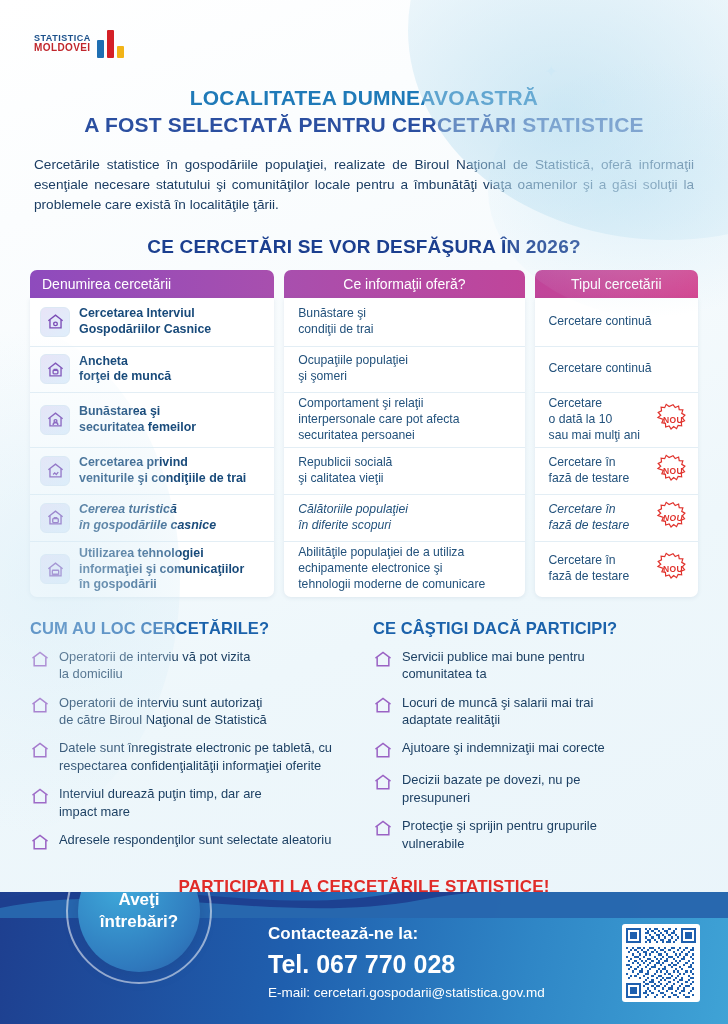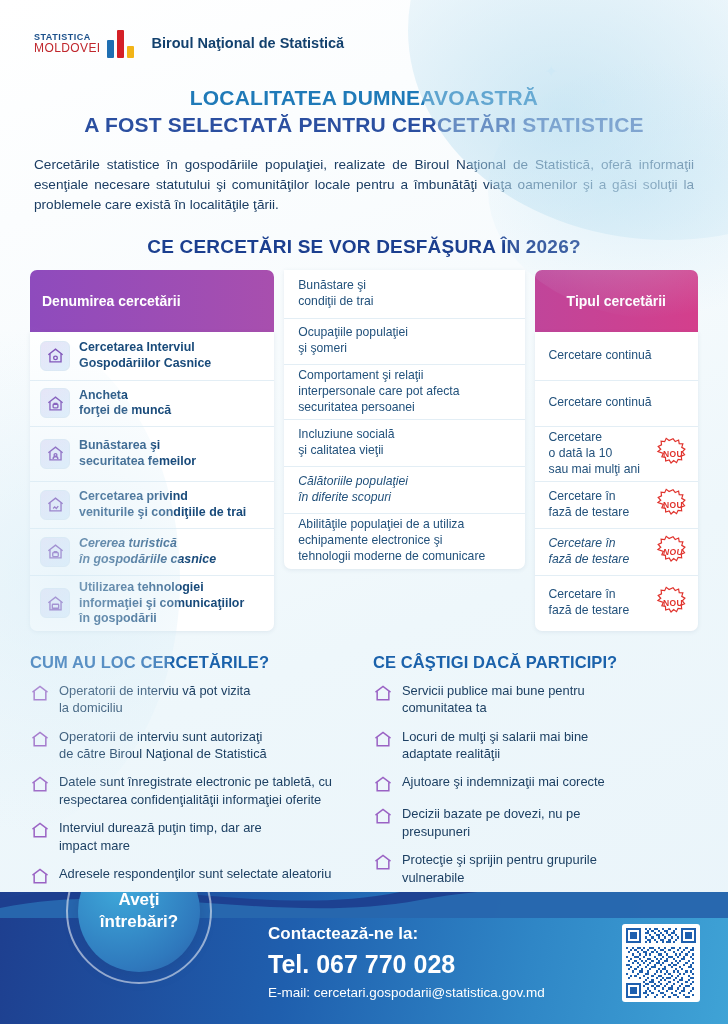--- a/index.html
+++ b/index.html
@@ -42,21 +42,21 @@
   
   .header {
     position: relative;
     display: flex; align-items: center;
     padding: 30px 0 0 34px;
     gap: 18px;
   }
   .logo { display:flex; align-items:center; gap:6px; }
   .logo-text { display:flex; flex-direction:column; line-height:1.05; }
   .logo-line1 { font-size:9px; font-weight:700; letter-spacing:.5px; color:#1a4f8a; }
-  .logo-line2 { font-size:12px; font-weight:400; letter-spacing:.4px; color:#c0272d; }
+  .logo-line2 { font-size:10px; font-weight:700; letter-spacing:.4px; color:#c0272d; }
   .logo-bars { display:flex; align-items:flex-end; gap:3px; height:28px; }
   .logo-bars i { display:block; width:7px; border-radius:1px; }
   .bar-blue { height:18px; background:#1f6fb2; }
   .bar-red  { height:28px; background:#d42027; }
   .bar-yell { height:12px; background:#f2b417; }
   .org-name { font-size:14.5px; font-weight:700; color:#13416e; line-height:1.35; }
 
   
   .main-title {
     text-align:center; margin-top:26px; padding:0 26px;
@@ -76,22 +76,22 @@
   }
 
   
   .table-wrap { margin:12px 30px 0 30px; display:flex; gap:10px; }
   .col { display:flex; flex-direction:column; }
   .col-1 { width: 248px; }
   .col-2 { width: 244px; }
   .col-3 { width: 166px; }
 
   .col-head {
-    color:#fff; font-weight:700; font-size:14px;
-    padding:23px 12px; border-radius:7px 7px 0 0;
+    color:#fff; font-weight:400; font-size:14px;
+    padding:6px 12px; border-radius:7px 7px 0 0;
     text-align:left;
   }
   .col-1 .col-head { background: linear-gradient(90deg,#8e4bbd 0%, #a84fae 100%); }
   .col-2 .col-head { background: linear-gradient(90deg,#a84fae 0%, #c0459a 100%); text-align:center;}
   .col-3 .col-head { background: linear-gradient(90deg,#c0459a 0%, #d43f8c 100%); text-align:center;}
 
   .col-body { background:#fff; border-radius:0 0 7px 7px; box-shadow:0 1px 4px rgba(60,90,130,.10); }
   .row {
     display:flex; align-items:center; gap:9px;
     padding:7px 10px; border-bottom:1px solid #e3eef5;
@@ -192,21 +192,20 @@
         <span class="logo-line1">STATISTICA</span>
         <span class="logo-line2">MOLDOVEI</span>
       </div>
       <div class="logo-bars">
         <i class="bar-blue"></i>
           <i class="bar-red"></i>
           <i class="bar-yell"></i>
       </div>
     </div>
     <div class="org-name">
-      <div>Biroul Naţional de Statistică</div>
     </div>
   </div>
 
   <div class="main-title">
     <div>LOCALITATEA DUMNEAVOASTRĂ</div>
     <div class="l2">A FOST SELECTATĂ PENTRU CERCETĂRI STATISTICE</div>
   </div>
 
   <div class="intro">Cercetările statistice în gospodăriile populaţiei, realizate de Biroul Naţional de Statistică, oferă informaţii esenţiale necesare statutului şi comunităţilor locale pentru a îmbunătăţi viaţa oamenilor şi a găsi soluţii la problemele care există în localităţile ţării.</div>
 
@@ -285,36 +284,37 @@
               </svg>
           </div>
           <div class="rname" style="white-space: pre-line;">Utilizarea tehnologiei
 informaţiei şi comunicaţiilor
 în gospodării</div>
         </div>
       </div>
     </div>
 
     <div class="col col-2">
+      <div class="col-head">Ce informaţii oferă?</div>
       <div class="col-body">
         <div class="row row-r1">
             <div class="rinfo" style="white-space: pre-line;">Bunăstare şi
 condiţii de trai</div>
           </div>
         <div class="row row-r2">
             <div class="rinfo" style="white-space: pre-line;">Ocupaţiile populaţiei
 şi şomeri</div>
           </div>
         <div class="row row-r3">
             <div class="rinfo" style="white-space: pre-line;">Comportament şi relaţii
 interpersonale care pot afecta
 securitatea persoanei</div>
           </div>
         <div class="row row-r4">
-            <div class="rinfo" style="white-space: pre-line;">Incluziune socială
+            <div class="rinfo" style="white-space: pre-line;">Republicii socială
 şi calitatea vieţii</div>
           </div>
         <div class="row row-r5">
             <div class="rinfo" style="white-space: pre-line;">Călătoriile populaţiei
 în diferite scopuri</div>
           </div>
         <div class="row row-r6">
             <div class="rinfo" style="white-space: pre-line;">Abilităţile populaţiei de a utiliza
 echipamente electronice şi
 tehnologii moderne de comunicare</div>
@@ -428,21 +428,21 @@
               <path d="M5 10v10h14V10"></path>
             </svg></span>
         <span class="li-tx" style="white-space: pre-line;">Servicii publice mai bune pentru
 comunitatea ta</span>
       </div>
       <div class="li">
         <span class="li-ic"><svg viewBox="0 0 24 24" fill="none" stroke="#9a62c4" stroke-width="1.8">
               <path d="M3 11l9-7 9 7"></path>
               <path d="M5 10v10h14V10"></path>
             </svg></span>
-        <span class="li-tx" style="white-space: pre-line;">Locuri de mulţi şi salarii mai bine
+        <span class="li-tx" style="white-space: pre-line;">Locuri de muncă şi salarii mai trai
 adaptate realităţii</span>
       </div>
       <div class="li">
         <span class="li-ic"><svg viewBox="0 0 24 24" fill="none" stroke="#9a62c4" stroke-width="1.8">
               <path d="M3 11l9-7 9 7"></path>
               <path d="M5 10v10h14V10"></path>
             </svg></span>
         <span class="li-tx">Ajutoare şi indemnizaţii mai corecte</span>
       </div>
       <div class="li">

